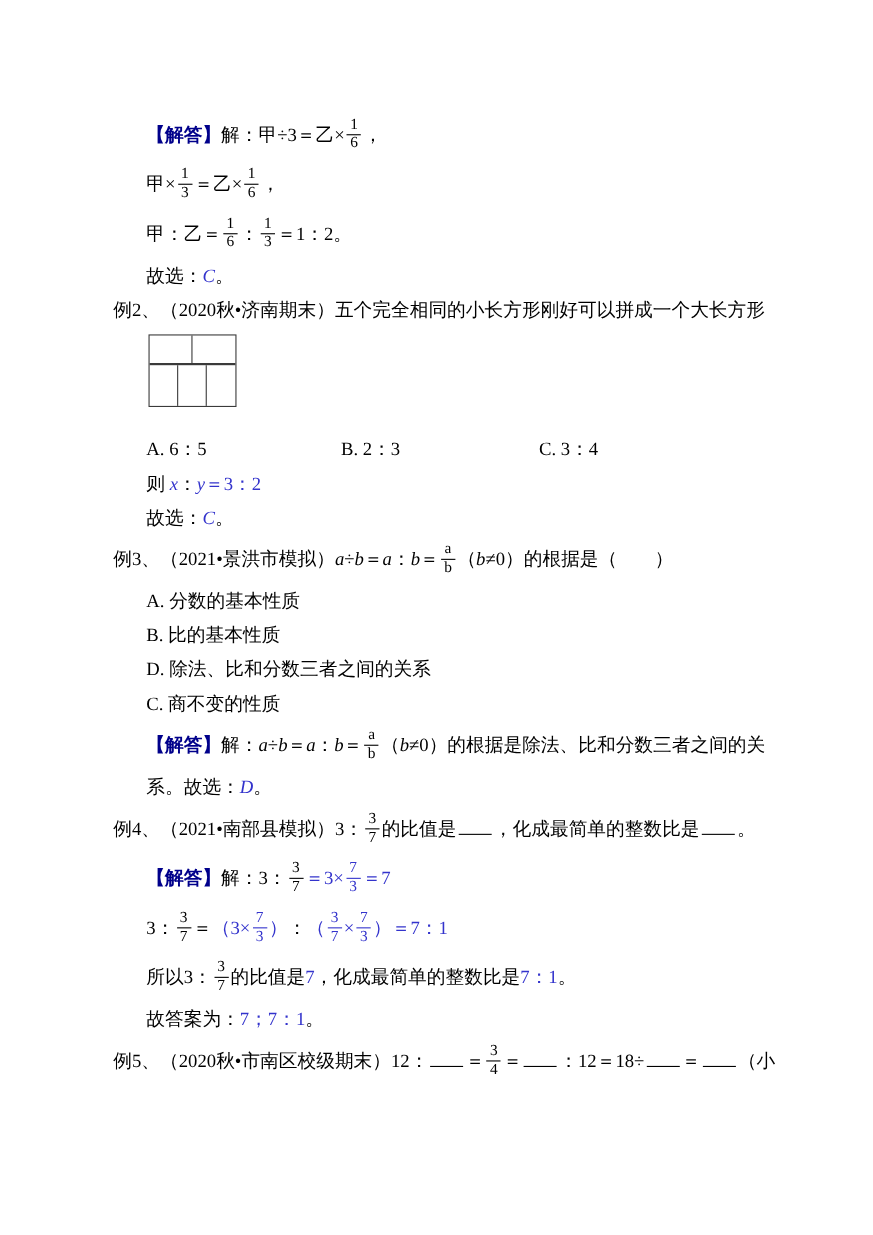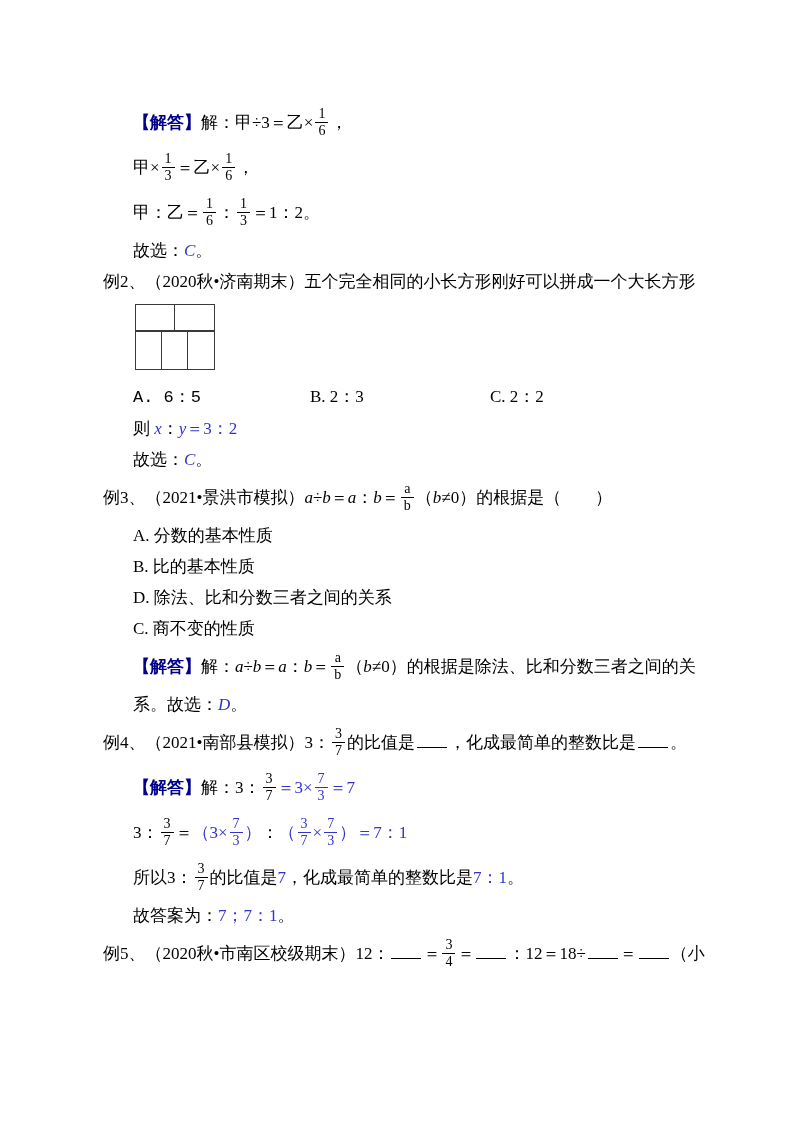--- a/index.html
+++ b/index.html
@@ -47,21 +47,21 @@
       <div class="line ind"><span class="s-k">故选：</span><span class="s-ib">C</span><span class="s-k">。</span></div>
       <div class="line"><span class="s-k">例2、（2020秋•济南期末）五个完全相同的小长方形刚好可以拼成一个大长方形</span></div>
       <div class="line ind">
         <div class="fig" style="width: 78px; height: 64px;">
           <div class="hl" style="top: 25px;"></div>
           <div class="vl" style="left: 38px; top: 0px; height: 25px;"></div>
           <div class="vl" style="left: 25px; top: 27px; height: 37px;"></div>
           <div class="vl" style="left: 51px; top: 27px; height: 37px;"></div>
         </div>
       </div>
-      <div class="line ind"><span class="s-k col" style="width: 177px; font-family: Liberation Mono, monospace;">A. 6：5</span><span class="s-k col" style="width: 180px;">B. 2：3</span><span class="s-k">C. 2：2</span></div>
+      <div class="line ind"><span class="s-k col" style="width: 177px;">A. 6：5</span><span class="s-k col" style="width: 180px; margin-top: 12px;">B. 2：3</span><span class="s-k">C. 3：4</span></div>
       <div class="line ind"><span class="s-k">则 </span><span class="s-ib">x</span><span class="s-k">：</span><span class="s-ib">y</span><span class="s-b">＝3：2</span></div>
       <div class="line ind"><span class="s-k">故选：</span><span class="s-ib">C</span><span class="s-k">。</span></div>
       <div class="line tall"><span class="s-k">例3、（2021•景洪市模拟）</span><span class="s-i">a</span><span class="s-k">÷</span><span class="s-i">b</span><span class="s-k">＝</span><span class="s-i">a</span><span class="s-k">：</span><span class="s-i">b</span><span class="s-k">＝</span><span class="frac s-k"><span class="num">a</span><span class="den">b</span></span><span class="s-k">（</span><span class="s-i">b</span><span class="s-k">≠0）的根据是（　　）</span></div>
       <div class="line ind"><span class="s-k">A. 分数的基本性质</span></div>
       <div class="line ind"><span class="s-k">B. 比的基本性质</span></div>
       <div class="line ind"><span class="s-k">D. 除法、比和分数三者之间的关系</span></div>
       <div class="line ind"><span class="s-k">C. 商不变的性质</span></div>
       <div class="line ind tall"><span class="s-n">【解答】</span><span class="s-k">解：</span><span class="s-i">a</span><span class="s-k">÷</span><span class="s-i">b</span><span class="s-k">＝</span><span class="s-i">a</span><span class="s-k">：</span><span class="s-i">b</span><span class="s-k">＝</span><span class="frac s-k"><span class="num">a</span><span class="den">b</span></span><span class="s-k">（</span><span class="s-i">b</span><span class="s-k">≠0）的根据是除法、比和分数三者之间的关</span></div>
       <div class="line ind"><span class="s-k">系。故选：</span><span class="s-ib">D</span><span class="s-k">。</span></div>
       <div class="line tall"><span class="s-k">例4、（2021•南部县模拟）3：</span><span class="frac s-k"><span class="num">3</span><span class="den">7</span></span><span class="s-k">的比值是</span><span class="blank" style="width: 30px;"></span><span class="s-k">，化成最简单的整数比是</span><span class="blank" style="width: 30px;"></span><span class="s-k">。</span></div>

